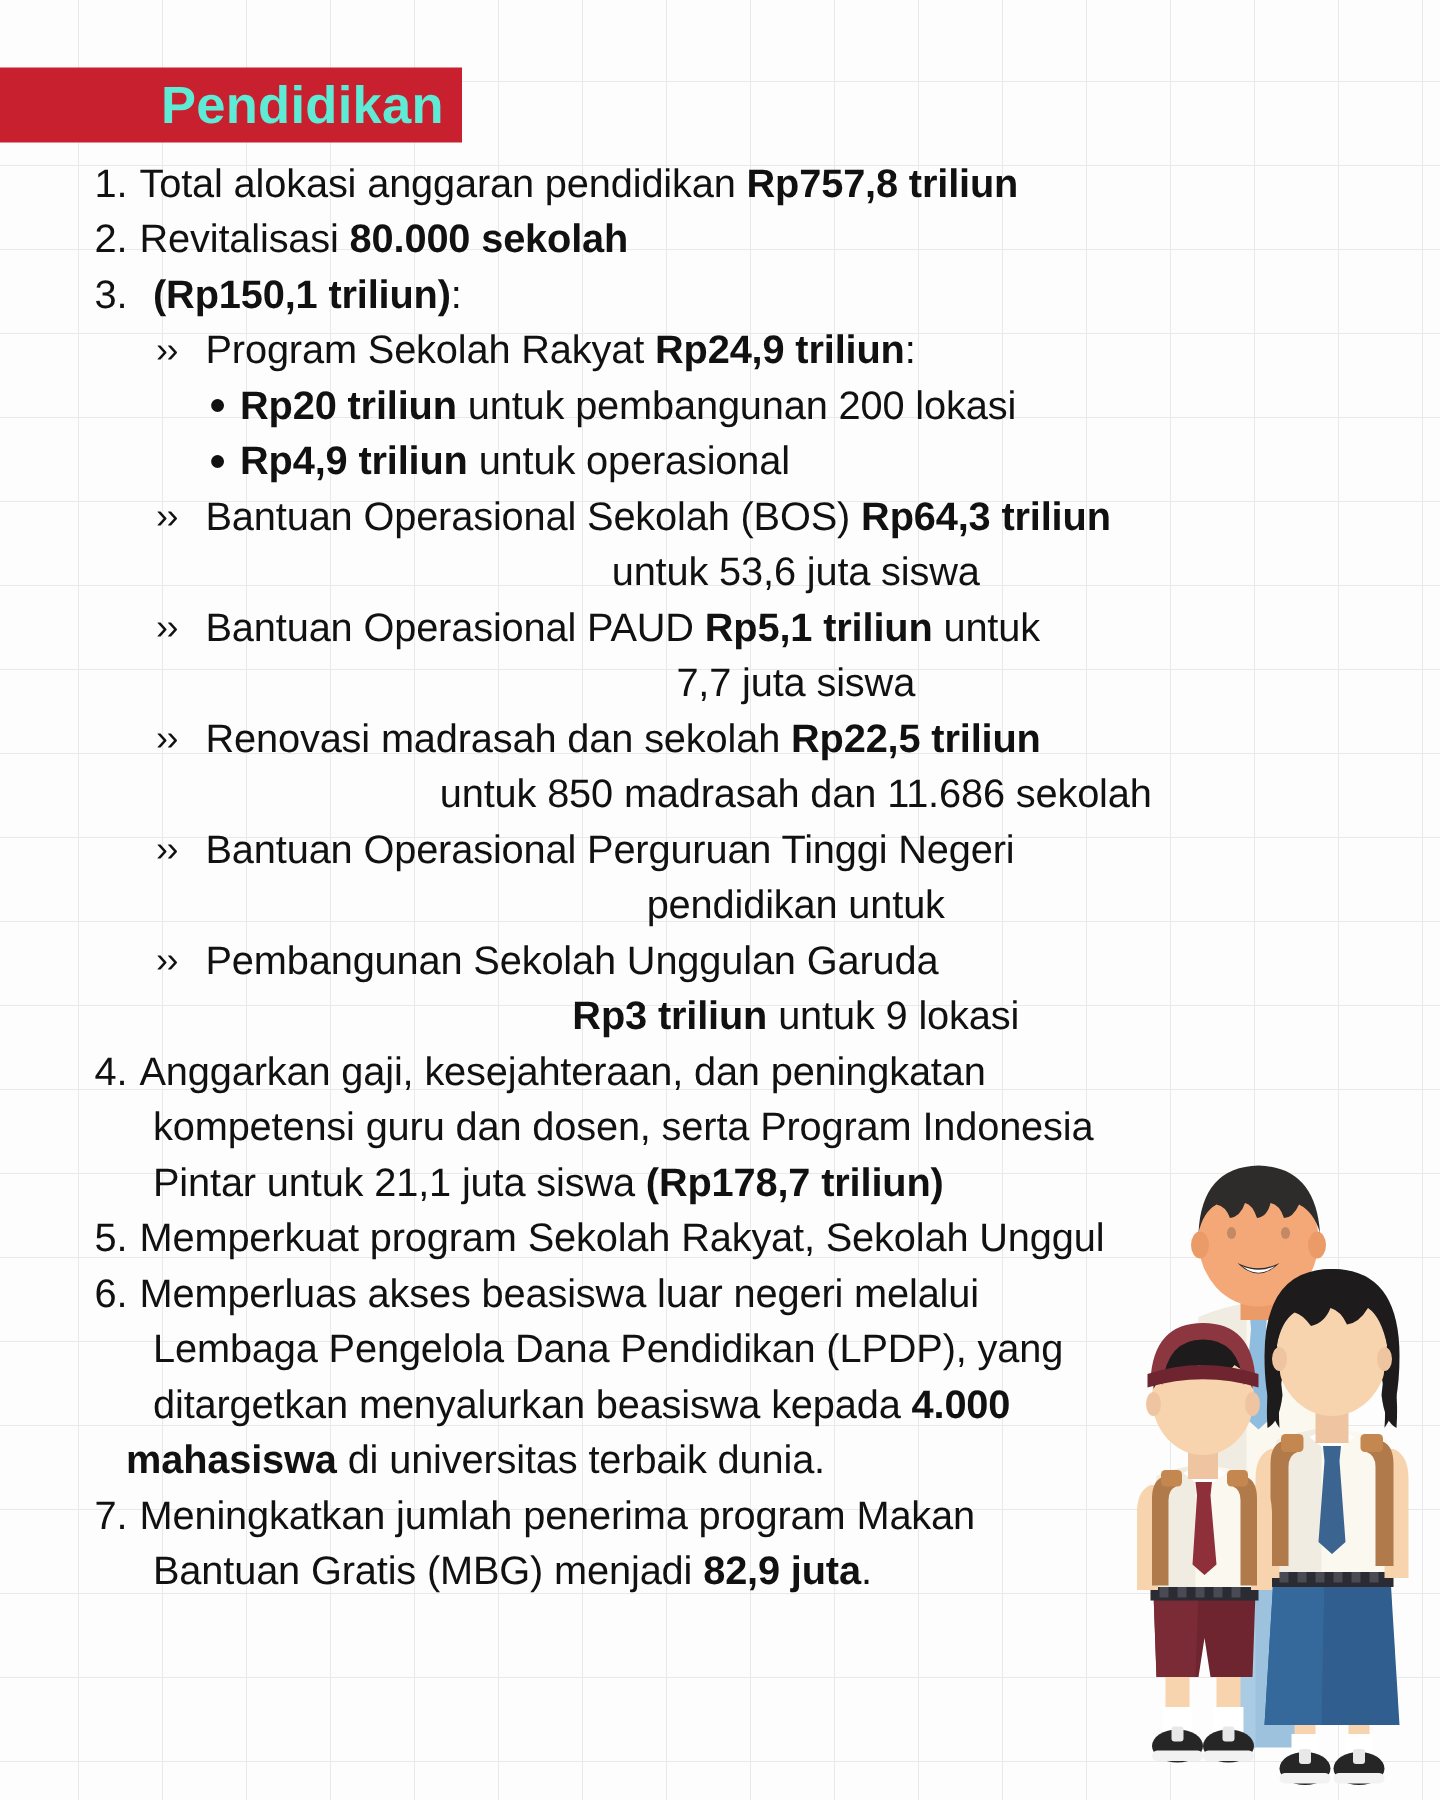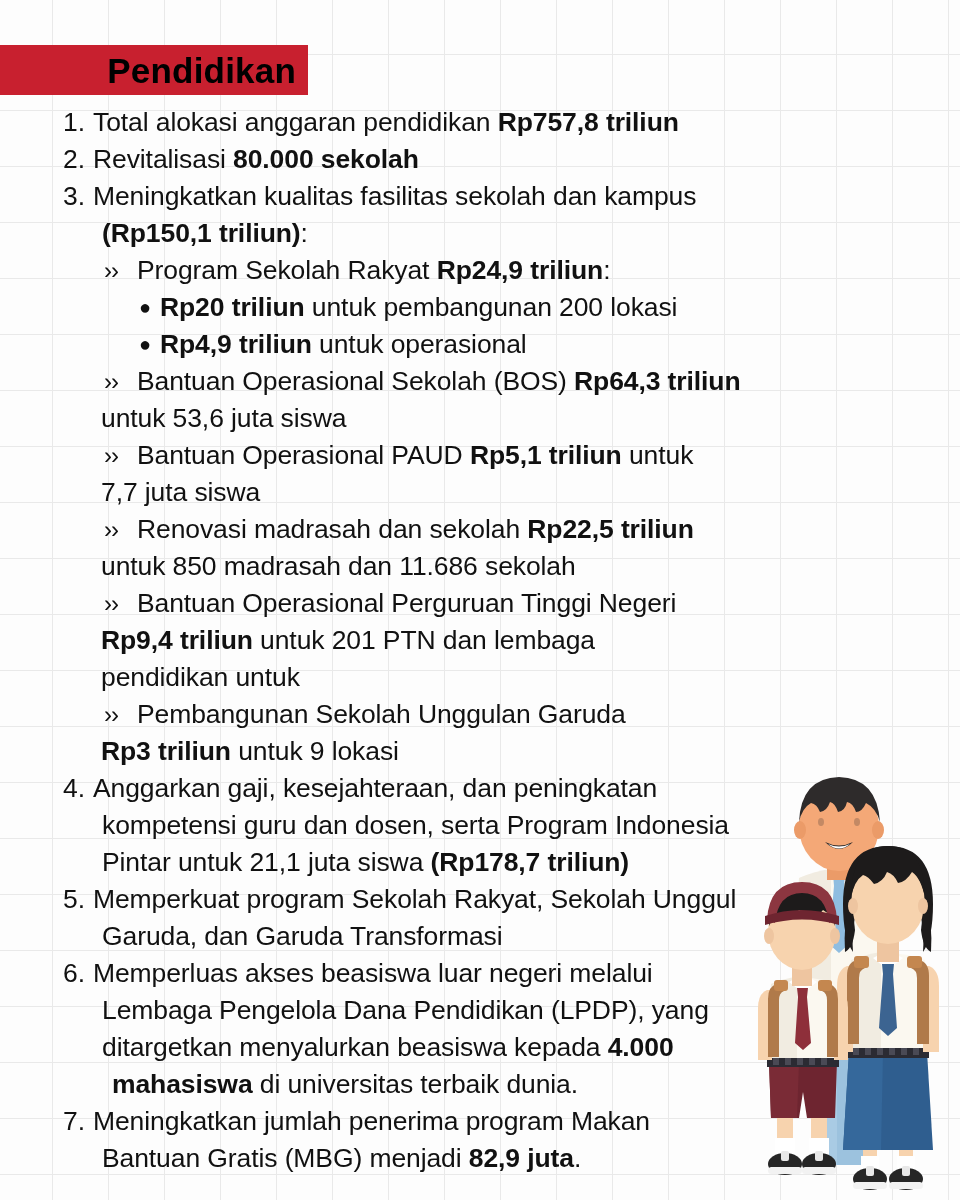--- a/index.html
+++ b/index.html
@@ -38,21 +38,21 @@
     top: 45px;
     width: 308px;
     height: 50px;
     background: #c8202f;
     display: flex;
     align-items: center;
     justify-content: flex-end;
     padding-right: 12px;
   }
   .title-text {
-    color: #000000;
+    color: #5eead4;
     font-size: 35px;
     font-weight: bold;
     letter-spacing: 0.2px;
     line-height: 1;
     white-space: nowrap;
   }
 
   
   .content {
     position: absolute;
@@ -84,21 +84,21 @@
 
   
   .lvl2 { padding-left: 137px; }
   .lvl2 .marker {
     position: absolute;
     left: 104px;
     top: 0;
     font-size: 24px;
     letter-spacing: -1px;
   }
-  .lvl2-cont { padding-left: 101px; }
+  .lvl2-cont { padding-left: 101px; text-align: center; }
 
   
   .lvl3 { padding-left: 160px; }
   .lvl3 .marker {
     position: absolute;
     left: 139px;
     top: 0;
     font-size: 20px;
   }
 
@@ -119,45 +119,43 @@
 
 <div id="page">
 
   <div class="title-banner">
     <span class="title-text">Pendidikan</span>
   </div>
 
   <div class="content" id="content-list">
       <div class="line lvl1"><span class="marker">1.</span><span>Total alokasi anggaran pendidikan </span><b>Rp757,8 triliun</b></div>
       <div class="line lvl1"><span class="marker">2.</span><span>Revitalisasi </span><b>80.000 sekolah</b></div>
-      <div class="line lvl1"><span class="marker">3.</span><span>Meningkatkan kualitas fasilitas sekolah dan kampus</span></div>
+      <div class="line lvl1"><span class="marker">3.</span></div>
       <div class="line lvl1-cont"><b>(Rp150,1 triliun)</b><span>:</span></div>
       <div class="line lvl2"><span class="marker">››</span><span>Program Sekolah Rakyat </span><b>Rp24,9 triliun</b><span>:</span></div>
       <div class="line lvl3"><span class="marker">●</span><b>Rp20 triliun</b><span> untuk pembangunan 200 lokasi</span></div>
       <div class="line lvl3"><span class="marker">●</span><b>Rp4,9 triliun</b><span> untuk operasional</span></div>
       <div class="line lvl2"><span class="marker">››</span><span>Bantuan Operasional Sekolah (BOS) </span><b>Rp64,3 triliun</b></div>
       <div class="line lvl2-cont"><span>untuk 53,6 juta siswa</span></div>
       <div class="line lvl2"><span class="marker">››</span><span>Bantuan Operasional PAUD </span><b>Rp5,1 triliun</b><span> untuk</span></div>
       <div class="line lvl2-cont"><span>7,7 juta siswa</span></div>
       <div class="line lvl2"><span class="marker">››</span><span>Renovasi madrasah dan sekolah </span><b>Rp22,5 triliun</b></div>
       <div class="line lvl2-cont"><span>untuk 850 madrasah dan 11.686 sekolah</span></div>
       <div class="line lvl2"><span class="marker">››</span><span>Bantuan Operasional Perguruan Tinggi Negeri</span></div>
-      <div class="line lvl2-cont"><b>Rp9,4 triliun</b><span> untuk 201 PTN dan lembaga</span></div>
       <div class="line lvl2-cont"><span>pendidikan untuk</span></div>
       <div class="line lvl2"><span class="marker">››</span><span>Pembangunan Sekolah Unggulan Garuda</span></div>
       <div class="line lvl2-cont"><b>Rp3 triliun</b><span> untuk 9 lokasi</span></div>
       <div class="line lvl1"><span class="marker">4.</span><span>Anggarkan gaji, kesejahteraan, dan peningkatan</span></div>
       <div class="line lvl1-cont"><span>kompetensi guru dan dosen, serta Program Indonesia</span></div>
       <div class="line lvl1-cont"><span>Pintar untuk 21,1 juta siswa </span><b>(Rp178,7 triliun)</b></div>
       <div class="line lvl1"><span class="marker">5.</span><span>Memperkuat program Sekolah Rakyat, Sekolah Unggul</span></div>
-      <div class="line lvl1-cont"><span>Garuda, dan Garuda Transformasi</span></div>
       <div class="line lvl1"><span class="marker">6.</span><span>Memperluas akses beasiswa luar negeri melalui</span></div>
       <div class="line lvl1-cont"><span>Lembaga Pengelola Dana Pendidikan (LPDP), yang</span></div>
       <div class="line lvl1-cont"><span>ditargetkan menyalurkan beasiswa kepada </span><b>4.000</b></div>
-      <div class="line lvl1-cont" style="padding-left: 112px;"><b>mahasiswa</b><span> di universitas terbaik dunia.</span></div>
+      <div class="line lvl1-cont" style="padding-left: 84px;"><b>mahasiswa</b><span> di universitas terbaik dunia.</span></div>
       <div class="line lvl1"><span class="marker">7.</span><span>Meningkatkan jumlah penerima program Makan</span></div>
       <div class="line lvl1-cont"><span>Bantuan Gratis (MBG) menjadi </span><b>82,9 juta</b><span>.</span></div>
     </div>
 
   <svg class="illustration" viewBox="0 0 205 430">
 
     <g>
 
       <rect x="58" y="255" width="52" height="140" fill="#9cc2de"></rect>
       <rect x="58" y="255" width="24" height="140" fill="#a9cbe4"></rect>

